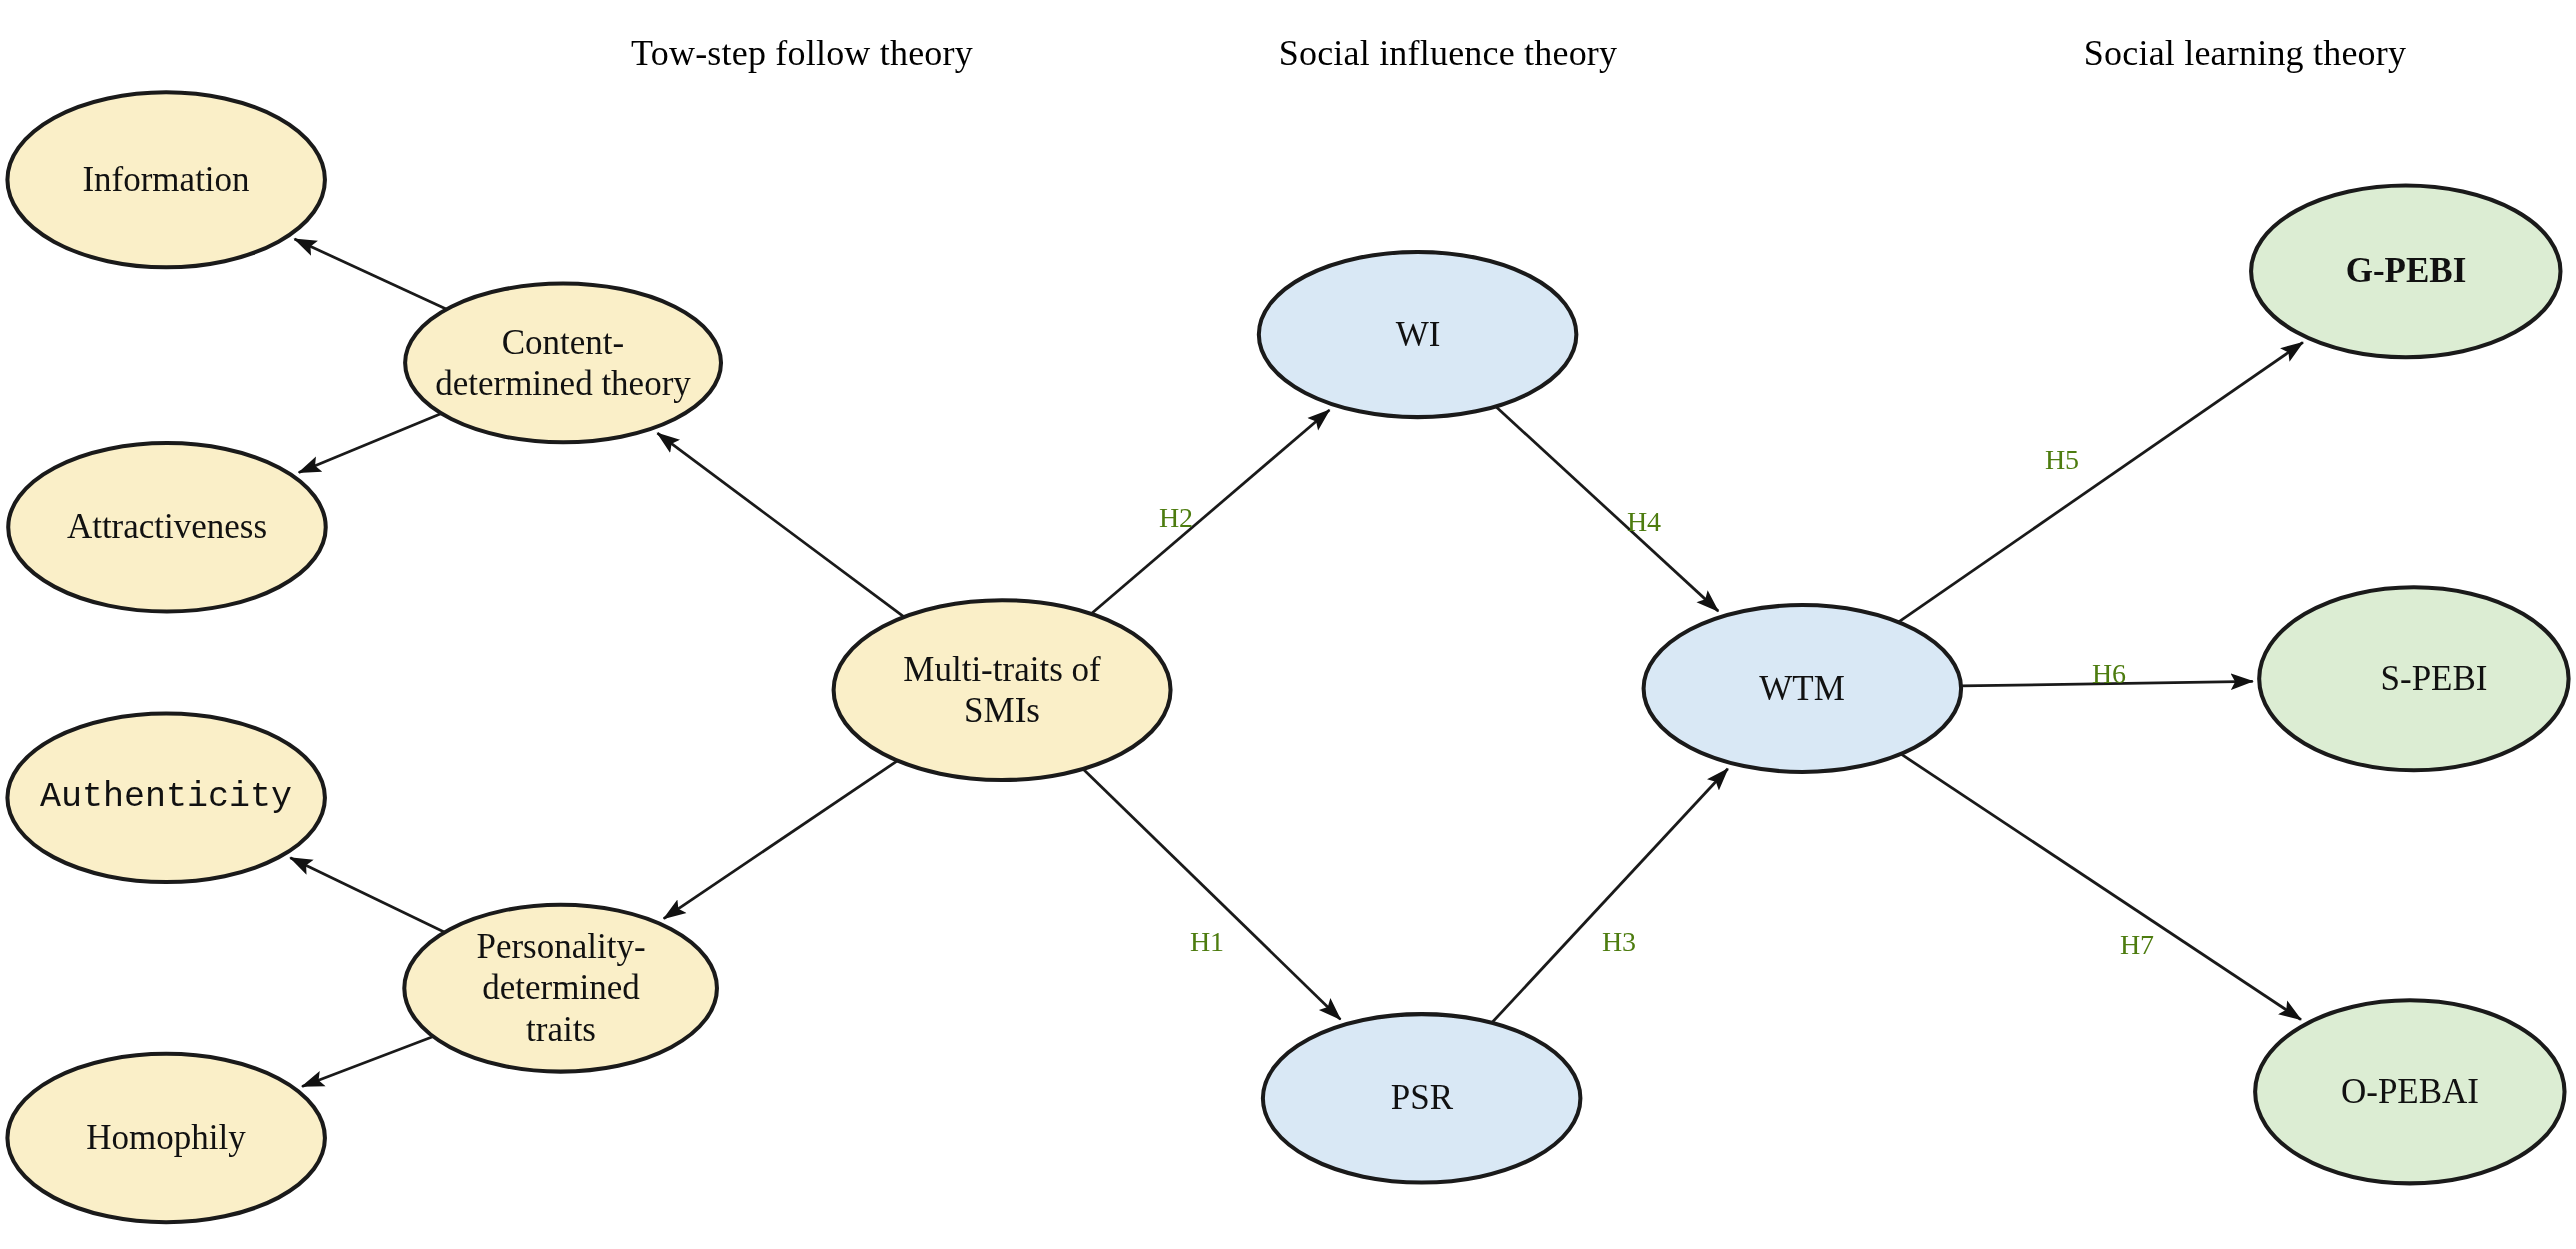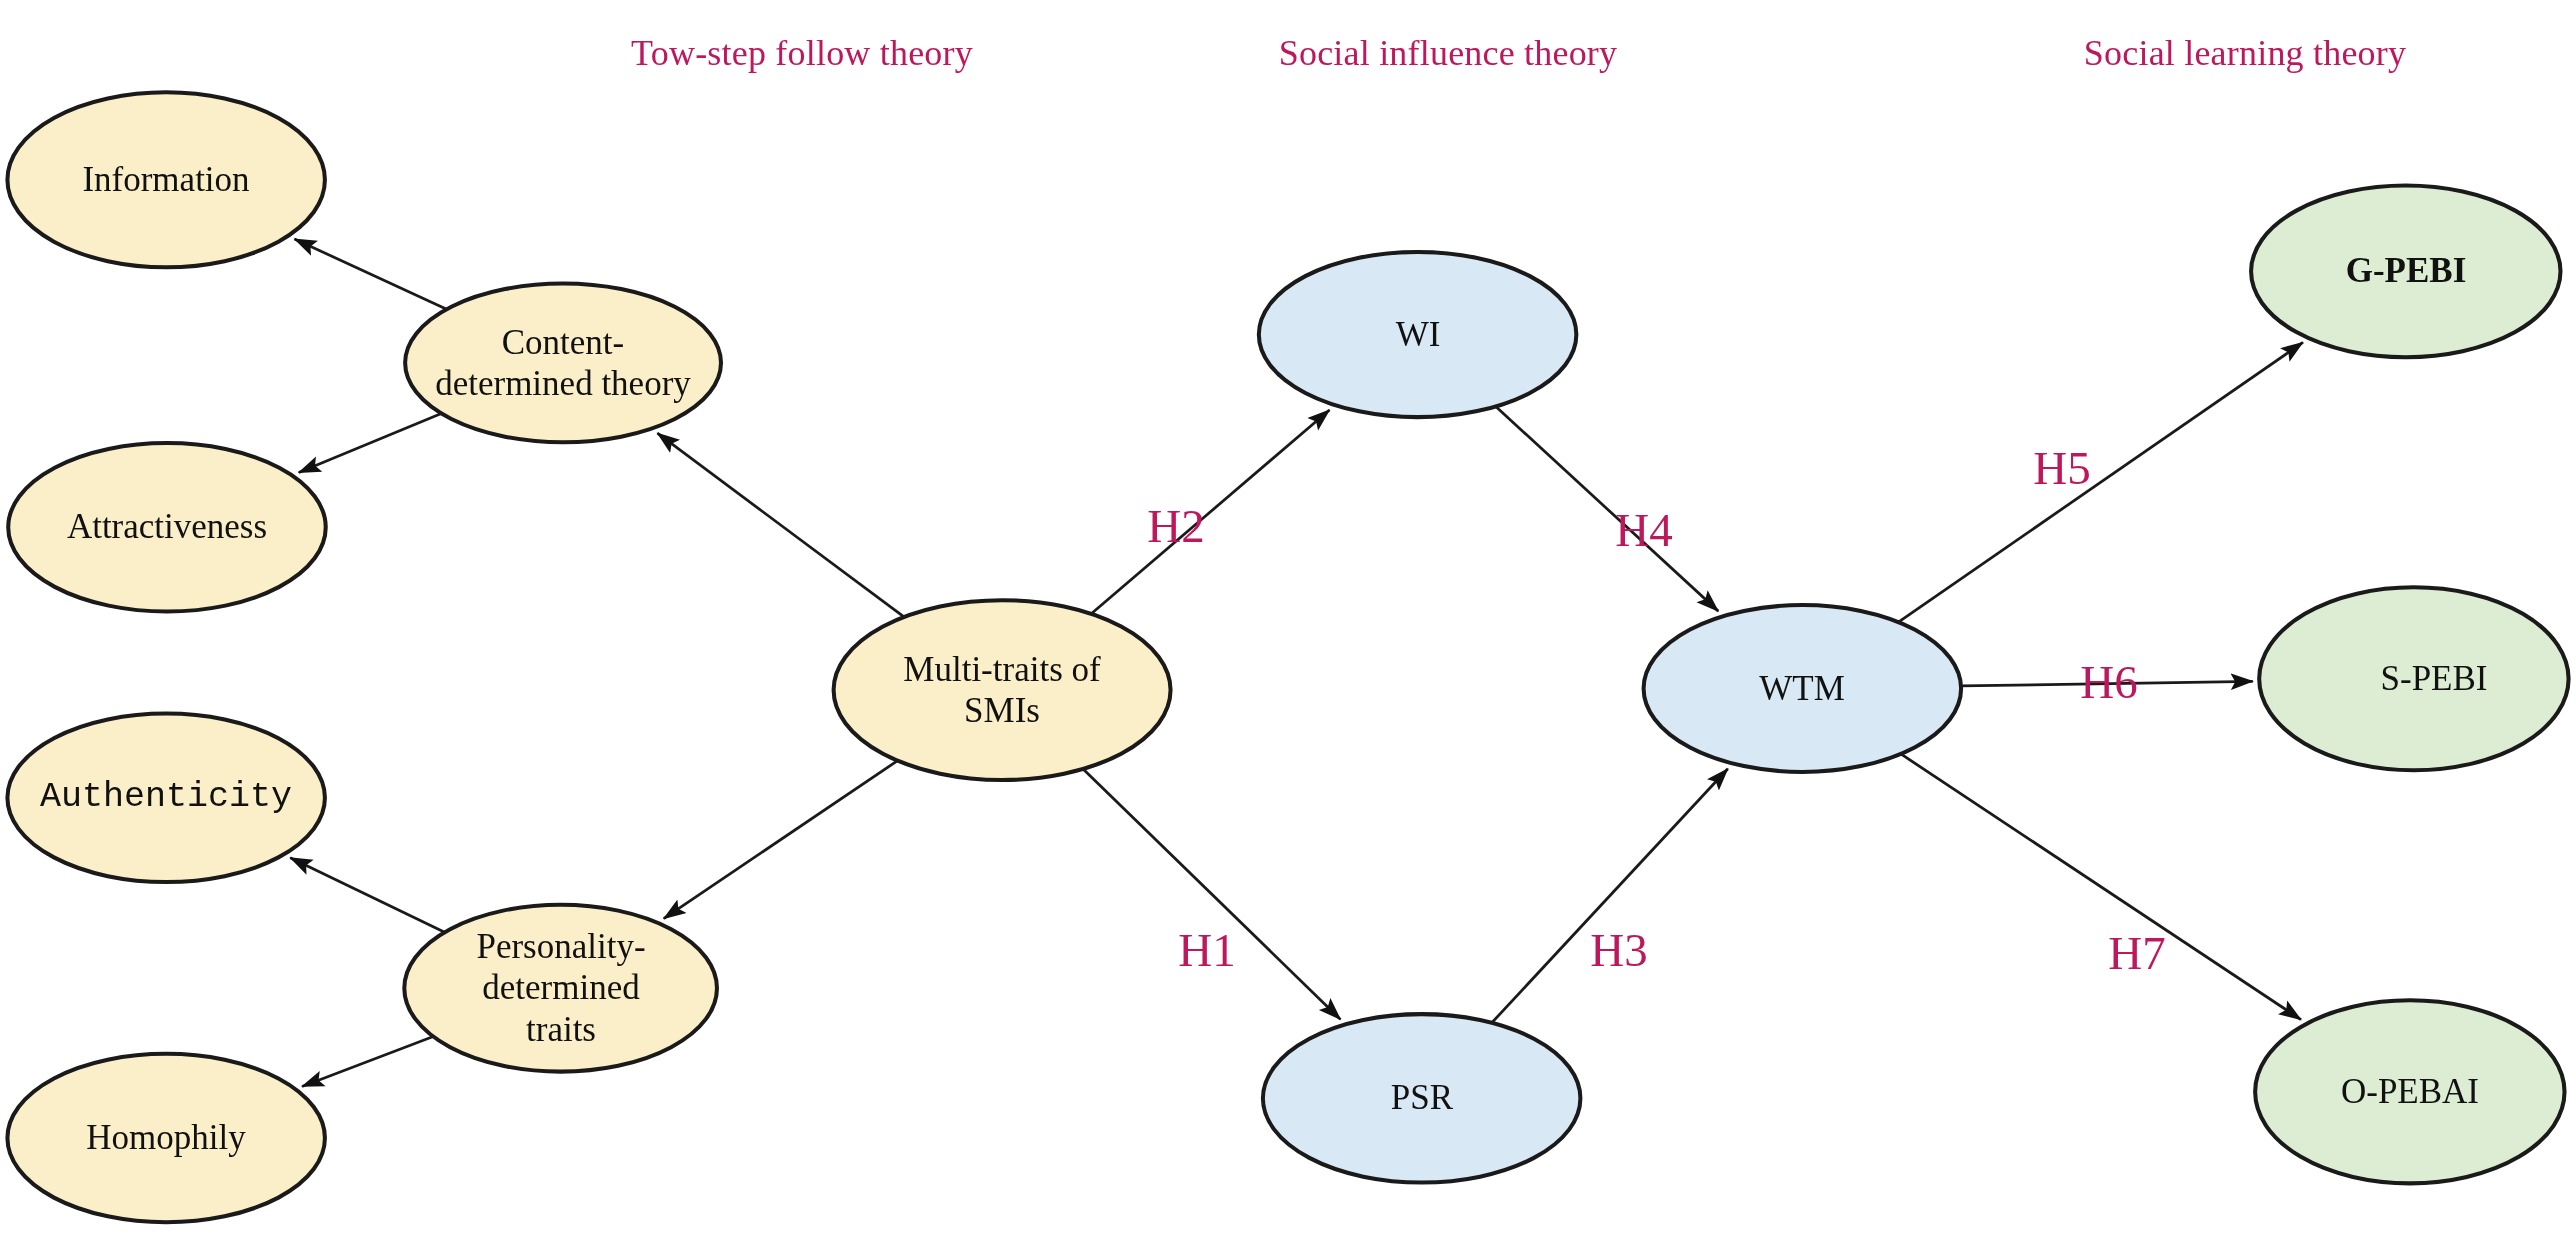--- a/index.html
+++ b/index.html
@@ -25,44 +25,43 @@
     position: absolute;
     left: 0;
     top: 0;
     width: 2576px;
     height: 1249px;
   }
   .theory-header {
     position: absolute;
     font-family: "Liberation Serif", "DejaVu Serif", serif;
     font-size: 36px;
-    color: #be185d;
+    color: #000000;
     white-space: nowrap;
     transform: translateX(-50%);
     letter-spacing: 0.2px;
   }
   .node-label {
     position: absolute;
     font-family: "Liberation Serif", "DejaVu Serif", serif;
     font-size: 35px;
     color: #111111;
     text-align: center;
     line-height: 1.18;
     white-space: pre-line;
     transform: translate(-50%, -50%);
     pointer-events: none;
   }
   .edge-label {
     position: absolute;
     font-family: "Liberation Serif", "DejaVu Serif", serif;
-    font-size: 47px;
-    color: #be185d;
+    font-size: 28px;
+    color: #4d7c0f;
     white-space: nowrap;
     transform: translate(-50%, -50%);
-    margin-top: 8px;
   }
 </style>
 </head>
 <body>
 
 <div id="stage">
 
   <svg id="canvas" viewBox="0 0 3180 1542" xmlns="http://www.w3.org/2000/svg">
     <defs>
       <marker id="arrowhead" markerWidth="9" markerHeight="9" refX="8.0" refY="3.2" orient="auto" markerUnits="strokeWidth">

